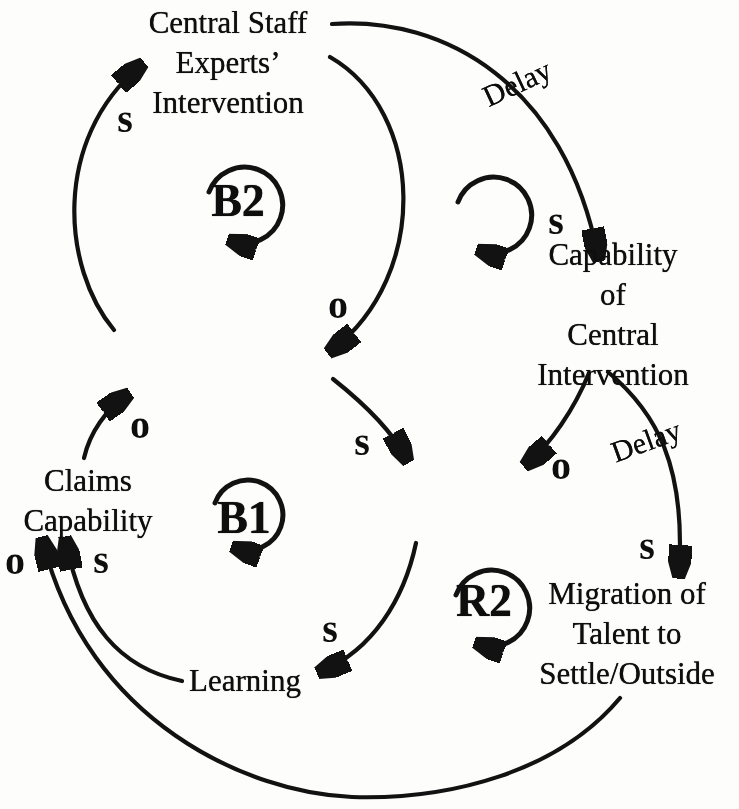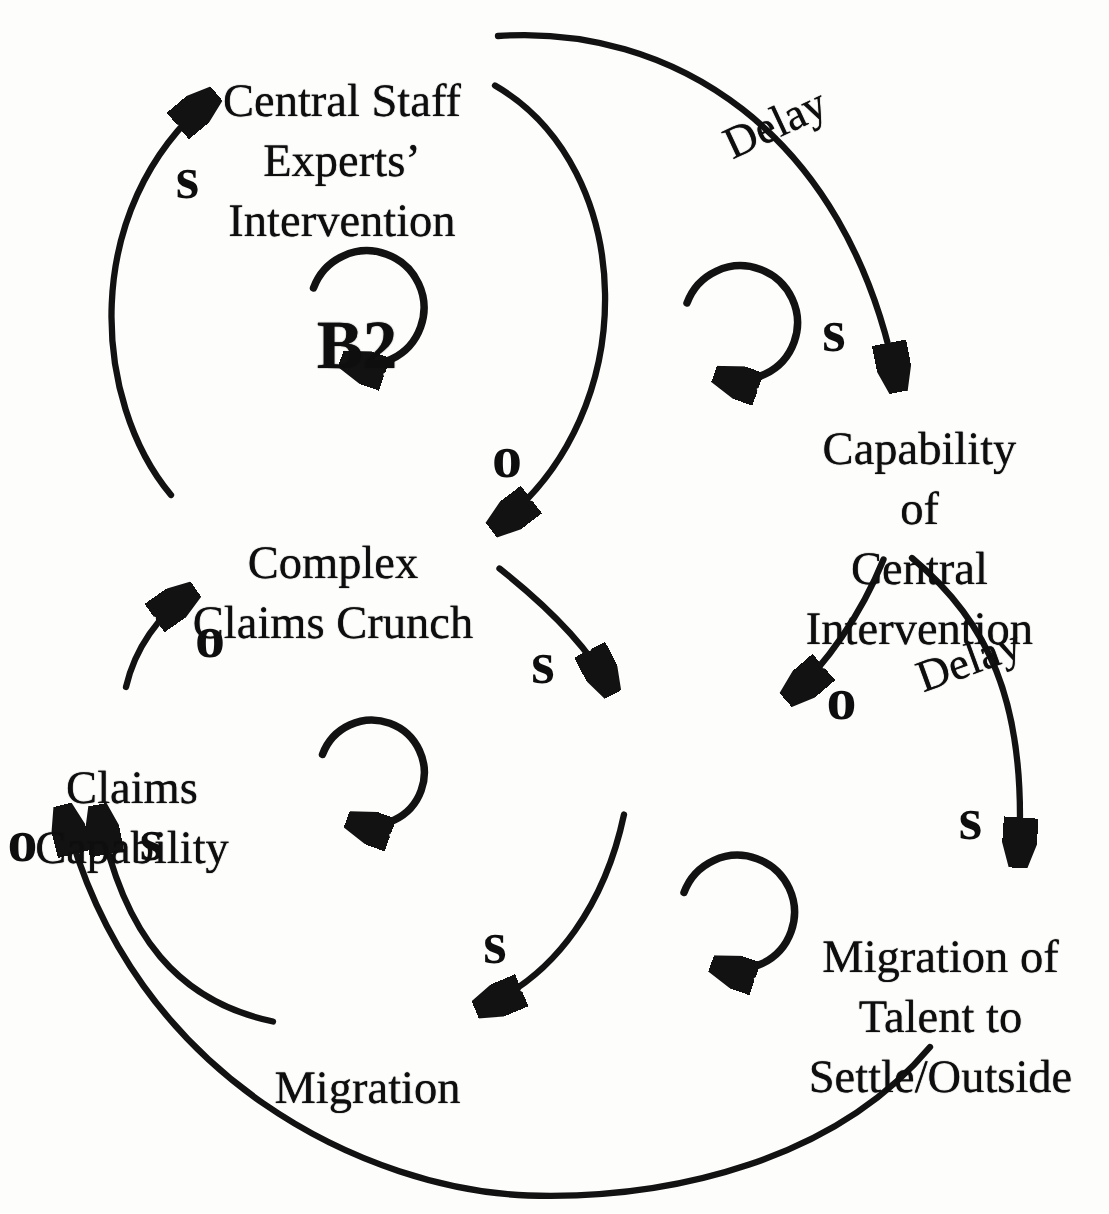--- a/index.html
+++ b/index.html
@@ -7,24 +7,23 @@
     position:relative;width:739px;height:809px;background:#fdfdfc;overflow:hidden;
     font-family:"Liberation Serif","DejaVu Serif",serif;color:#0e0e0e;
   }
   .arrows{position:absolute;left:0;top:0;}
   .arrows path{fill:none;stroke:#121212;stroke-width:4.2;stroke-linecap:round;}
   .arrows path.loopcircle{stroke-width:5;}
   .lbl{position:absolute;transform:translate(-50%,-50%);}
   .node{
     font-size:31px;line-height:1.29;text-align:center;white-space:pre-line;
     text-shadow:0 0 0.7px #111;
-    margin-top:44px;
   }
   .pol{font-size:40px;font-weight:bold;line-height:1;}
-  .loop{font-size:46px;font-weight:bold;line-height:1;text-shadow:0 0 0.8px #111;margin-top:29px;}
+  .loop{font-size:46px;font-weight:bold;line-height:1;text-shadow:0 0 0.8px #111;}
   .delay{font-size:30px;line-height:1;text-shadow:0 0 0.6px #111;}
 </style>
 </head>
 <body>
 
 <div class="stage">
 
   <svg class="arrows" width="739" height="809" viewBox="0 0 739 809">
     <defs>
       <marker id="ah" viewBox="0 0 12 8" refX="10" refY="4" markerWidth="8" markerHeight="5.5" orient="auto">
@@ -51,30 +50,30 @@
     <path class="loopcircle" d="M 215,503 A 35,35 0 1 1 236,548" marker-end="url(#ahloop)"></path>
     <path class="loopcircle" d="M 456,595 A 38,38 0 1 1 479,644" marker-end="url(#ahloop)"></path>
   </svg>
 
   <div class="lbl node" style="left:228px;top:63px">Central Staff
 Experts’
 Intervention</div>
   <div class="lbl node" style="left:613px;top:315px">Capability of
 Central
 Intervention</div>
-  <div class="lbl node" style="left:222px;top:351px">Complex
-Claims Crunch</div>
   <div class="lbl node" style="left:88px;top:501px">Claims
 Capability</div>
-  <div class="lbl node" style="left:245px;top:681px">Migration</div>
+  <div class="lbl node" style="left:245px;top:681px">Learning</div>
   <div class="lbl node" style="left:627px;top:634px">Migration of
 Talent to
 Settle/Outside</div>
 
   <div class="lbl loop" style="left:238px;top:201px">B2</div>
+  <div class="lbl loop" style="left:244px;top:518px">B1</div>
+  <div class="lbl loop" style="left:484px;top:601px">R2</div>
 
   <div class="lbl pol" style="left:125px;top:119px">s</div>
   <div class="lbl pol" style="left:338px;top:305px">o</div>
   <div class="lbl pol" style="left:556px;top:221px">s</div>
   <div class="lbl pol" style="left:561px;top:466px">o</div>
   <div class="lbl pol" style="left:647px;top:546px">s</div>
   <div class="lbl pol" style="left:362px;top:442px">s</div>
   <div class="lbl pol" style="left:330px;top:629px">s</div>
   <div class="lbl pol" style="left:101px;top:560px">s</div>
   <div class="lbl pol" style="left:15px;top:561px">o</div>

